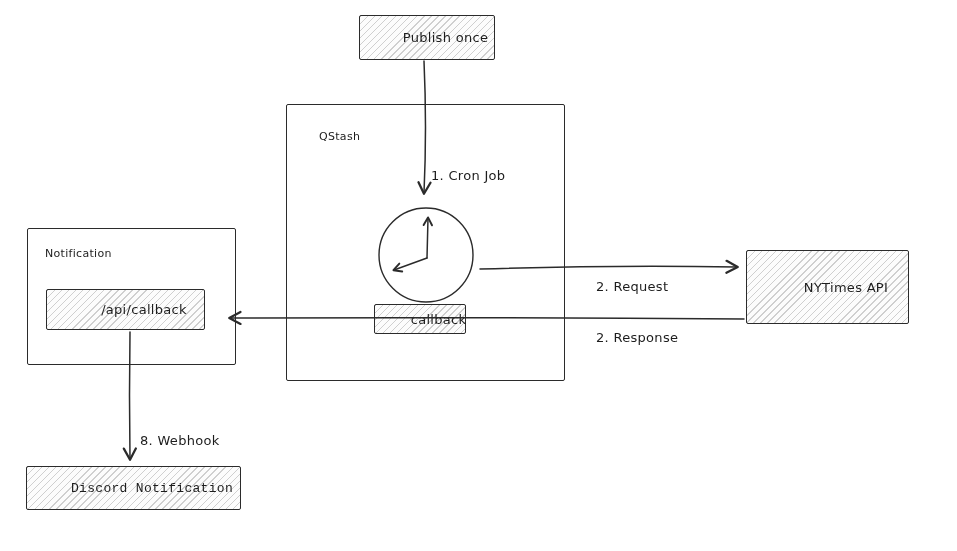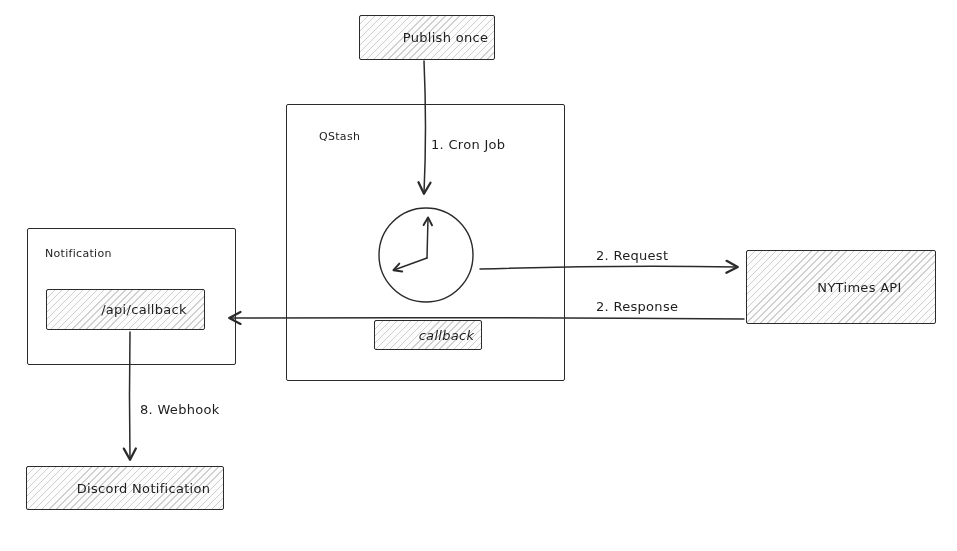--- a/index.html
+++ b/index.html
@@ -40,20 +40,21 @@
     position: absolute;
     font-size: 11px;
     letter-spacing: 0.3px;
     white-space: nowrap;
   }
   .edge-label {
     position: absolute;
     font-size: 13px;
     letter-spacing: 0.3px;
     white-space: nowrap;
+    margin-top: 31px;
   }
   svg.overlay {
     position: absolute;
     left: 0;
     top: 0;
     width: 957px;
     height: 551px;
     pointer-events: none;
   }
 </style>
@@ -65,33 +66,33 @@
   <div class="node container-box" style="left:286px; top:104px; width:279px; height:277px;"></div>
   <div class="container-label" style="left:319px; top:130px;">QStash</div>
 
   <div class="node container-box" style="left:27px; top:228px; width:209px; height:137px;"></div>
   <div class="container-label" style="left:45px; top:247px;">Notification</div>
 
   <div class="node hatch" style="left:359px; top:15px; width:136px; height:45px;">
     <span>Publish once</span>
   </div>
 
-  <div class="node hatch" style="left:374px; top:320px; width:108px; height:30px;font-style:italic;">
+  <div class="node hatch" style="left:374px; top:304px; width:92px; height:30px;">
     <span>callback</span>
   </div>
 
   <div class="node hatch" style="left:46px; top:289px; width:159px; height:41px;">
     <span>/api/callback</span>
   </div>
 
-  <div class="node hatch" style="left:746px; top:250px; width:190px; height:74px;">
+  <div class="node hatch" style="left:746px; top:250px; width:163px; height:74px;">
     <span>NYTimes API</span>
   </div>
 
-  <div class="node hatch" style="left:26px; top:466px; width:198px; height:44px;">
+  <div class="node hatch" style="left:26px; top:466px; width:215px; height:44px;font-family:Liberation Mono, monospace;">
     <span>Discord Notification</span>
   </div>
 
   <div class="edge-label" style="left:431px; top:137px;">1. Cron Job</div>
   <div class="edge-label" style="left:596px; top:248px;text-align:right;">2. Request</div>
   <div class="edge-label" style="left:596px; top:299px;">2. Response</div>
   <div class="edge-label" style="left:140px; top:402px;">8. Webhook</div>
 
   <svg class="overlay" viewBox="0 0 957 551" xmlns="http://www.w3.org/2000/svg">
     <defs>

